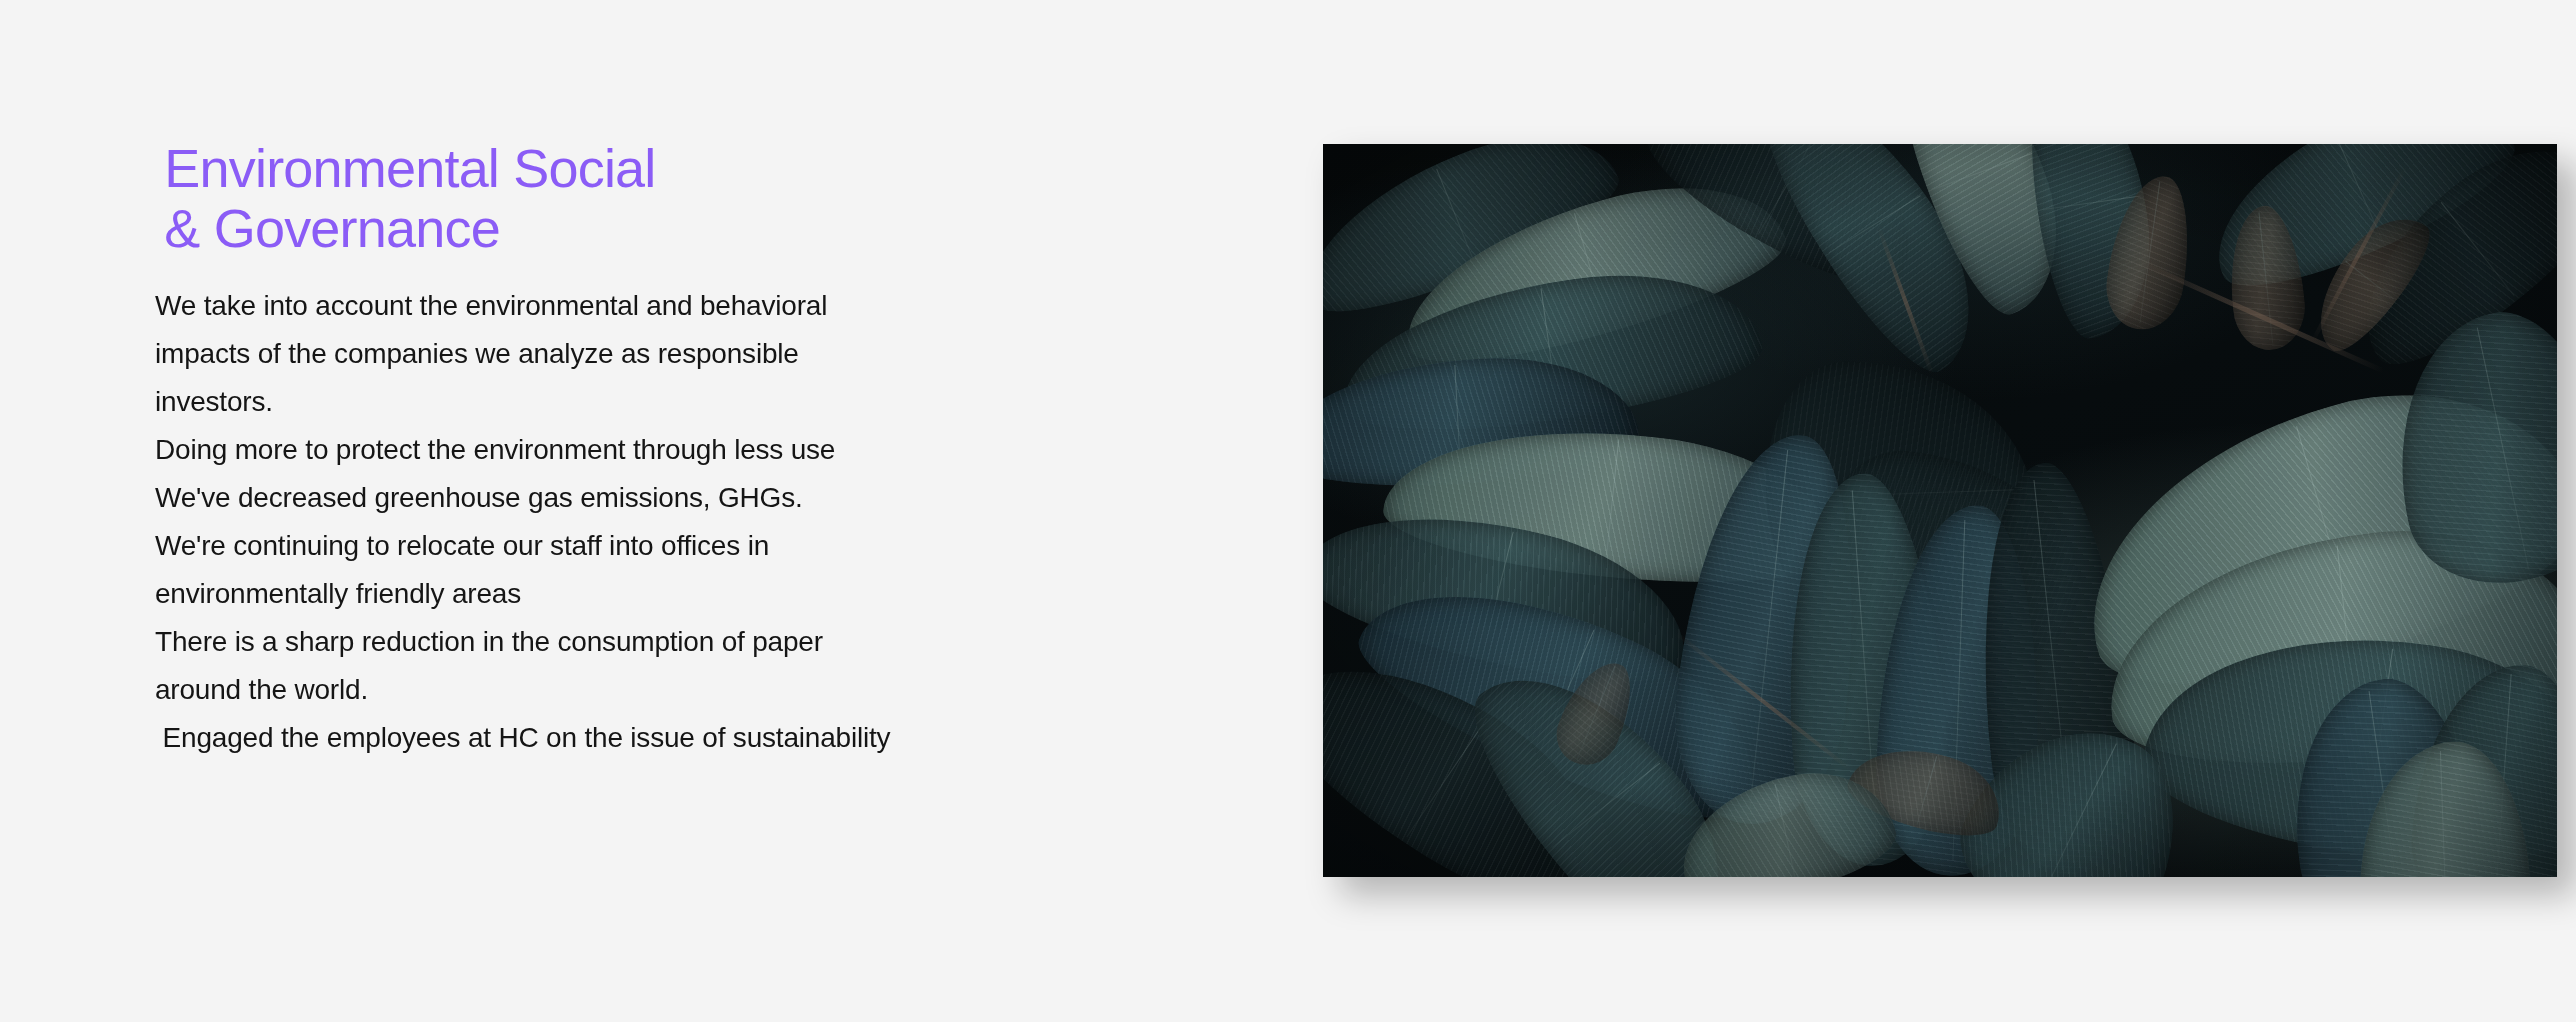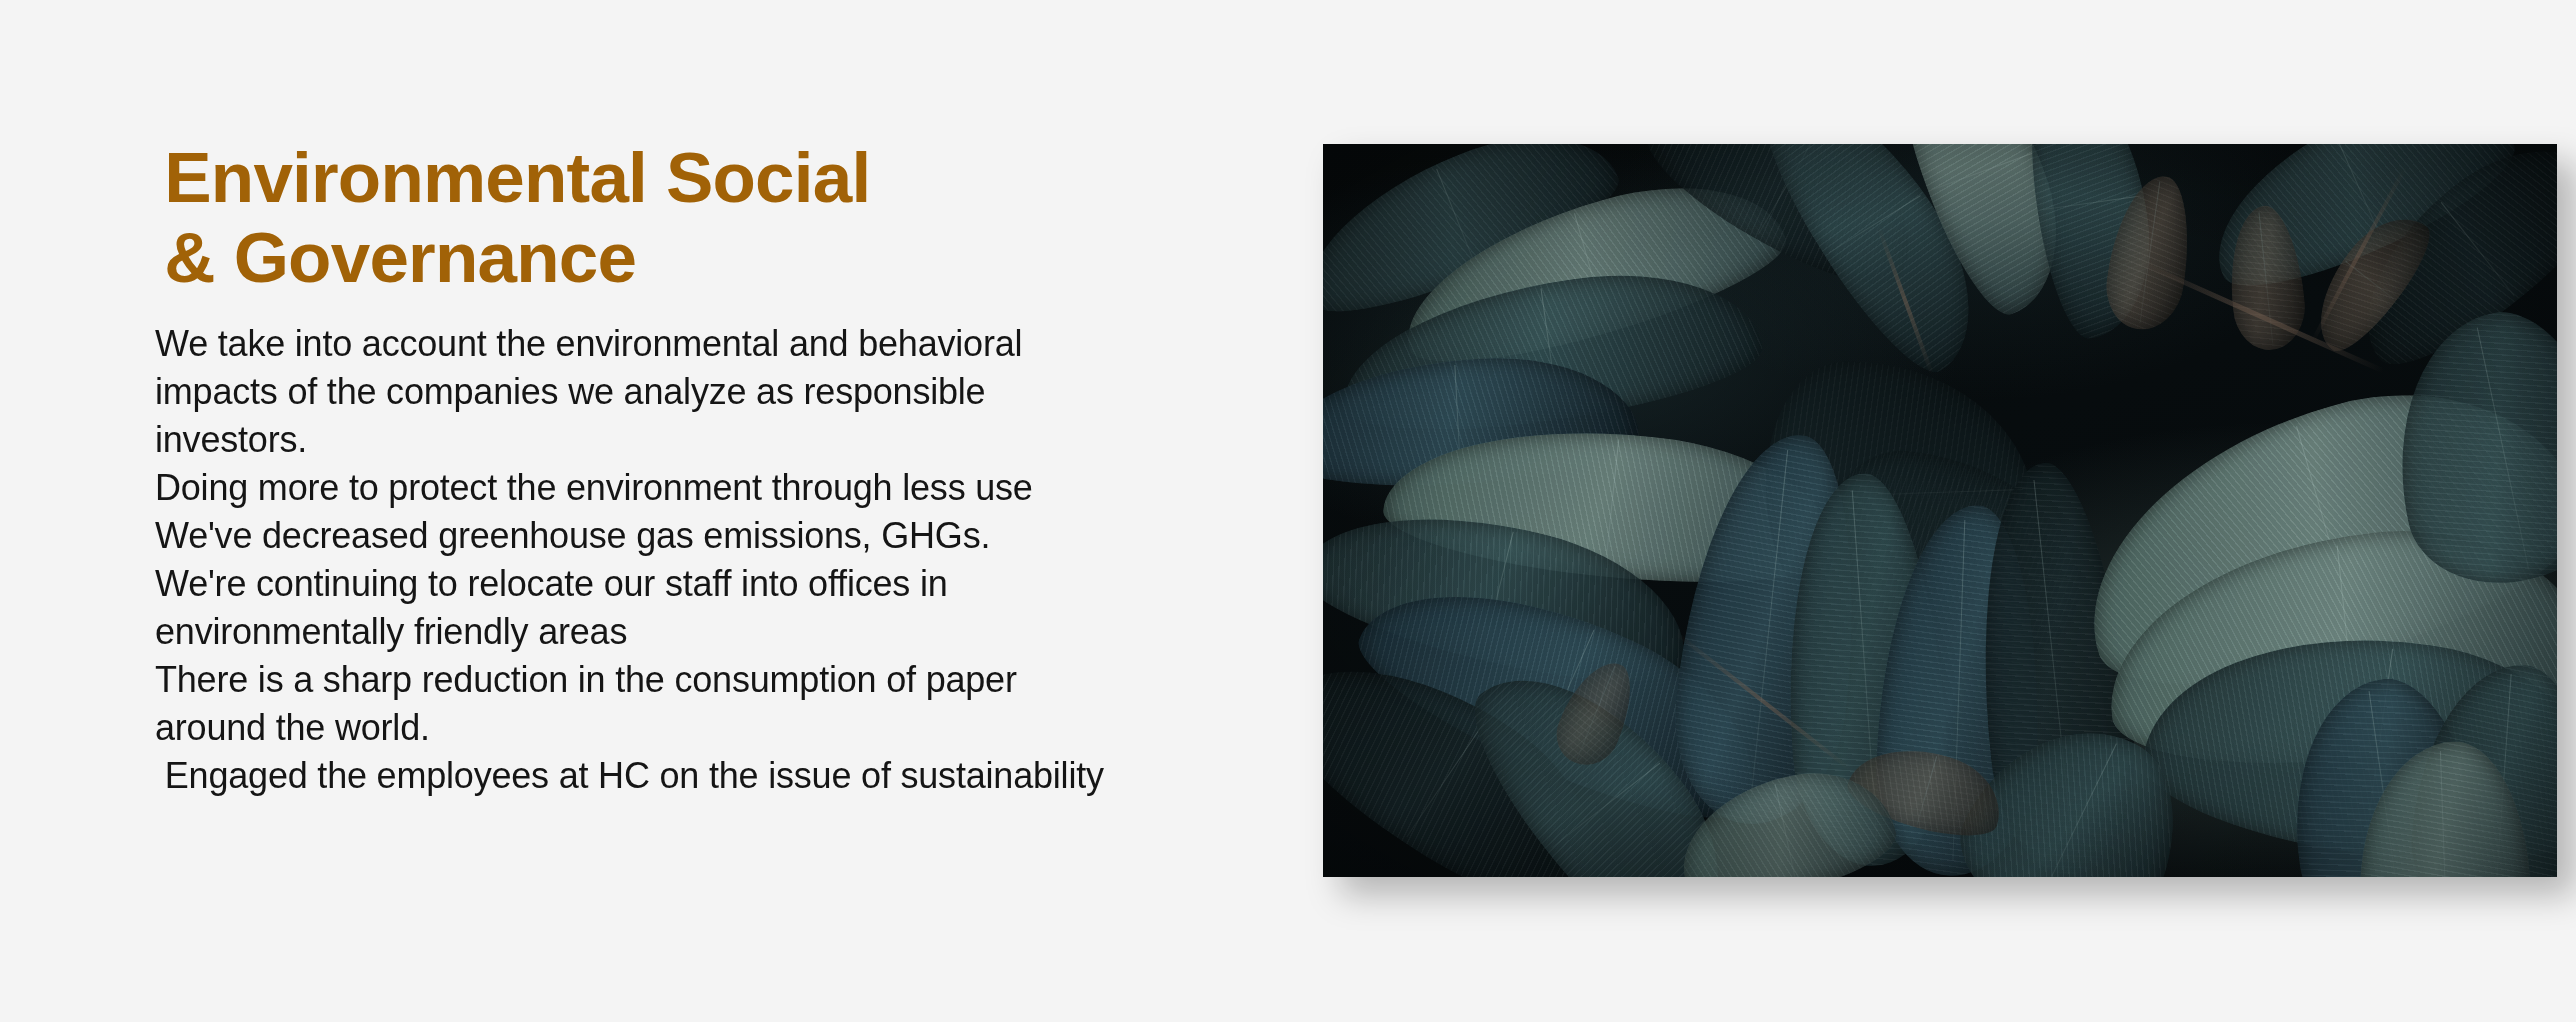--- a/index.html
+++ b/index.html
@@ -24,35 +24,35 @@
 
   
   .text-col {
     position: absolute;
     left: 155px;
     top: 138px;
     width: 1061px;
   }
 
   .slide-title {
-    color: #a16207;
+    color: #8b5cf6;
     font-family: "Liberation Sans", sans-serif;
-    font-size: 71px;
-    font-weight: 700;
+    font-size: 54px;
+    font-weight: 400;
     line-height: 1.12;
     letter-spacing: -0.8px;
     margin: 0 0 0 9.3px;
     white-space: pre-line;
   }
 
   .body-block {
     margin-top: 23px;
     color: #151515;
     font-family: "Liberation Sans", sans-serif;
-    font-size: 36px;
+    font-size: 28px;
     font-weight: 400;
     line-height: 48px;
     letter-spacing: -0.2px;
   }
 
   .body-para {
     margin: 0;
     white-space: pre-wrap;
   }
 

